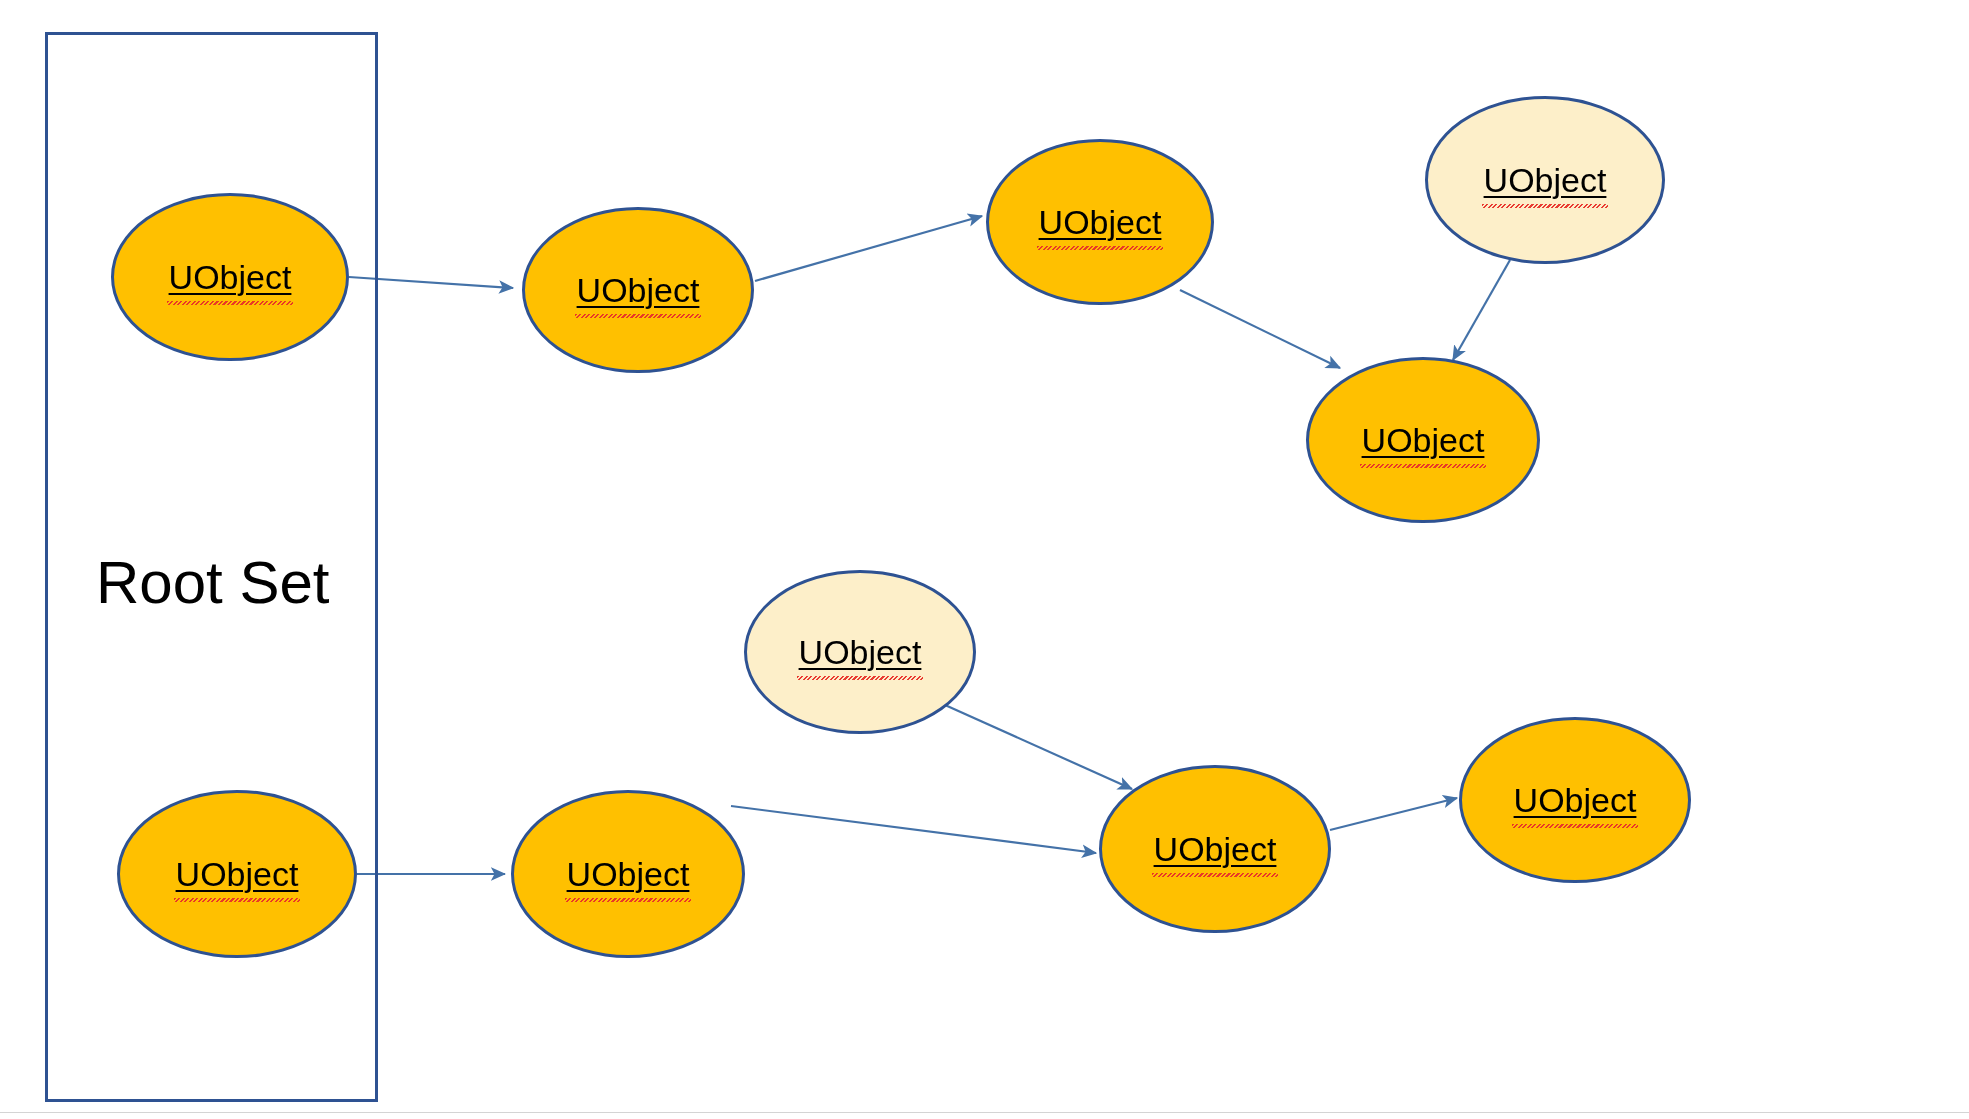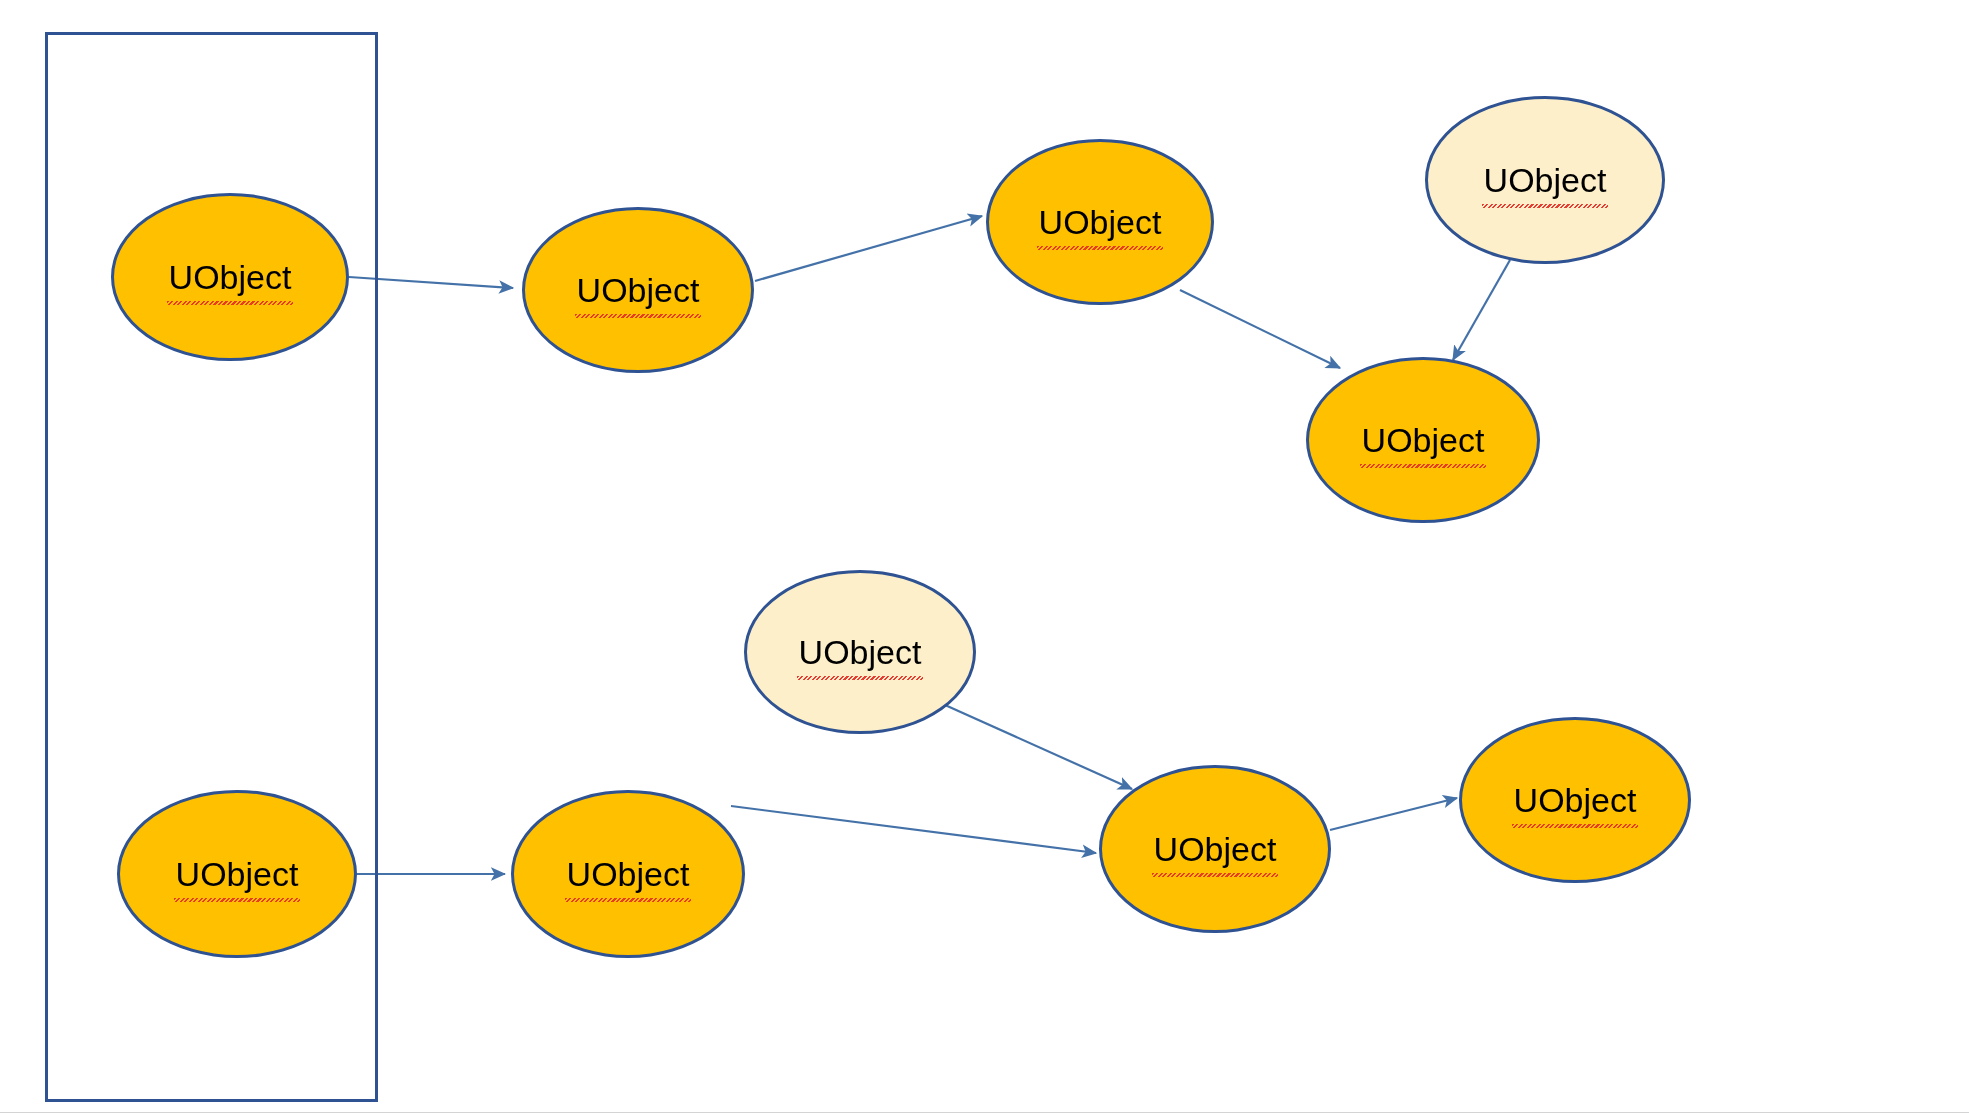--- a/index.html
+++ b/index.html
@@ -54,20 +54,21 @@
   .node.unreachable {
     background: #FDEFC9;
   }
   .node-label {
     position: relative;
     color: #000000;
     font-family: "Liberation Sans", sans-serif;
     font-size: 34px;
     line-height: 1;
     white-space: nowrap;
+    text-decoration: underline;
     text-decoration-color: #000000;
     text-decoration-thickness: 2px;
     text-underline-offset: 4px;
   }
   .node-label::after {
     content: "";
     position: absolute;
     left: -2px;
     right: -2px;
     bottom: -11px;
@@ -101,20 +102,21 @@
       <line x1="755" y1="281" x2="982" y2="216" stroke="#4472A8" stroke-width="2.2" marker-end="url(#arrowhead)"></line>
       <line x1="1180" y1="290" x2="1340" y2="368" stroke="#4472A8" stroke-width="2.2" marker-end="url(#arrowhead)"></line>
       <line x1="1510" y1="260" x2="1453" y2="360" stroke="#4472A8" stroke-width="2.2" marker-end="url(#arrowhead)"></line>
       <line x1="357" y1="874" x2="505" y2="874" stroke="#4472A8" stroke-width="2.2" marker-end="url(#arrowhead)"></line>
       <line x1="731" y1="806" x2="1096" y2="853" stroke="#4472A8" stroke-width="2.2" marker-end="url(#arrowhead)"></line>
       <line x1="945" y1="705" x2="1132" y2="789" stroke="#4472A8" stroke-width="2.2" marker-end="url(#arrowhead)"></line>
       <line x1="1330" y1="830" x2="1457" y2="798" stroke="#4472A8" stroke-width="2.2" marker-end="url(#arrowhead)"></line>
     </svg>
 
   <div class="root-set-box" style="left: 45px; top: 32px; width: 333px; height: 1070px; border-color: rgb(46, 82, 146);"></div>
+  <div class="root-set-label" style="left: 96px; top: 553px; font-size: 60px; color: rgb(0, 0, 0);">Root Set</div>
 
   <div class="page-bottom-rule" style="top: 1112px;"></div>
 
 <div class="node reachable" style="left: 111px; top: 193px; width: 238px; height: 168px; background: rgb(255, 192, 0); border-color: rgb(46, 82, 146);">
       <span class="node-label" style="color: rgb(0, 0, 0);">UObject</span>
     </div>
     <div class="node reachable" style="left: 522px; top: 207px; width: 232px; height: 166px; background: rgb(255, 192, 0); border-color: rgb(46, 82, 146);">
       <span class="node-label" style="color: rgb(0, 0, 0);">UObject</span>
     </div>
     <div class="node reachable" style="left: 986px; top: 139px; width: 228px; height: 166px; background: rgb(255, 192, 0); border-color: rgb(46, 82, 146);">

